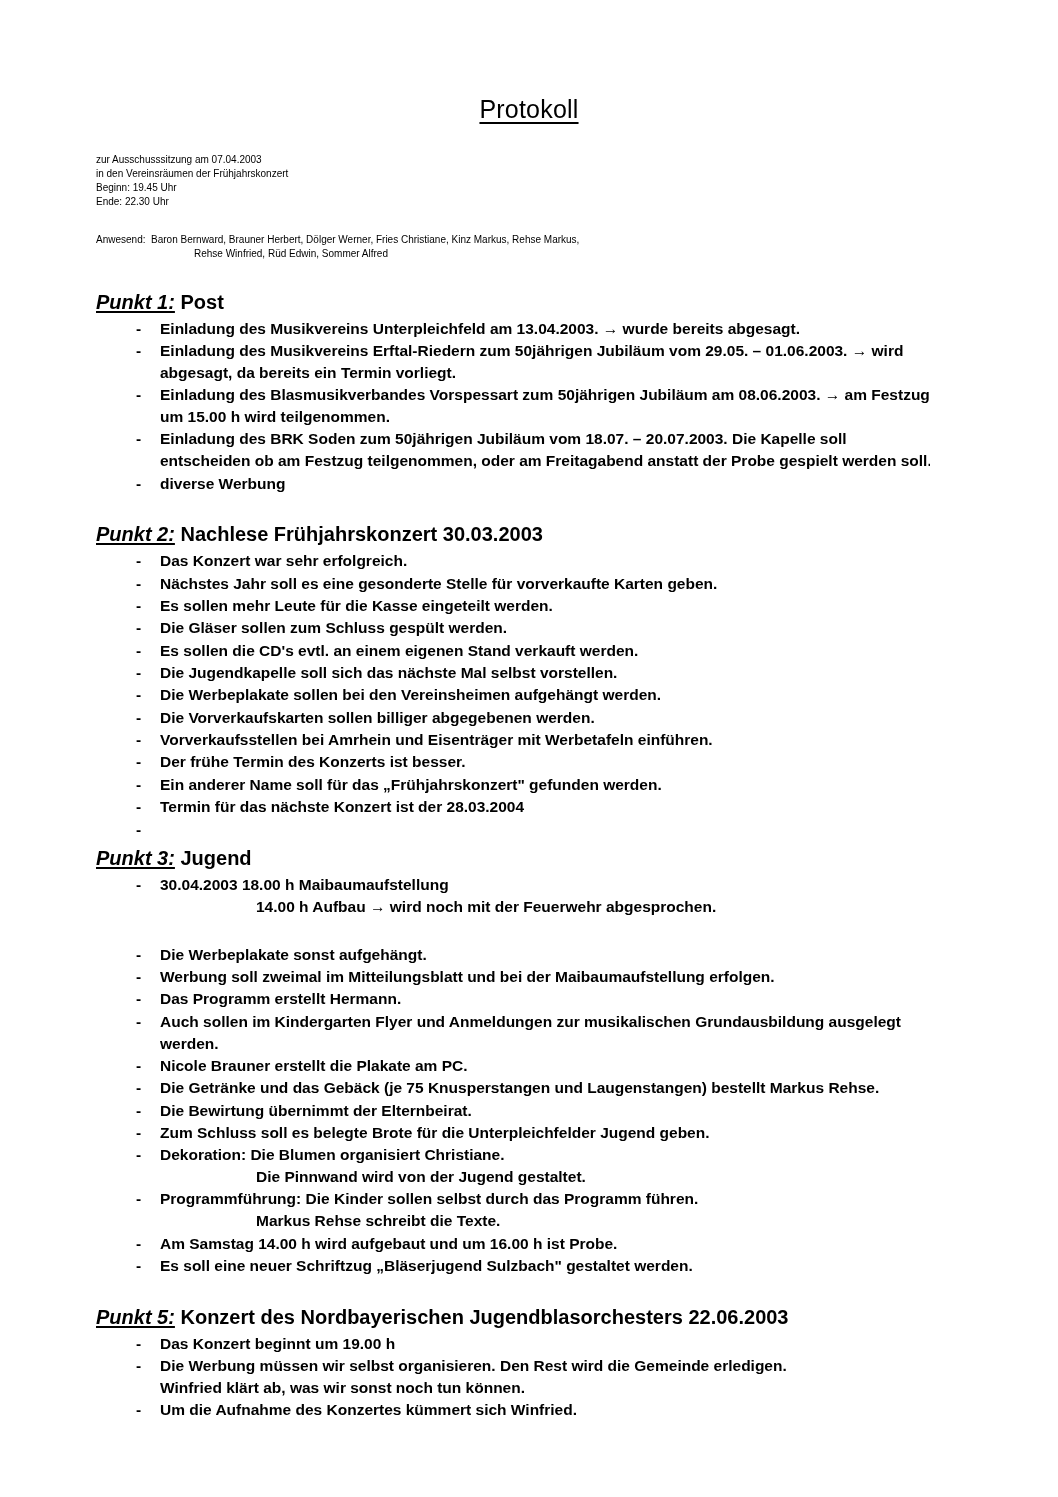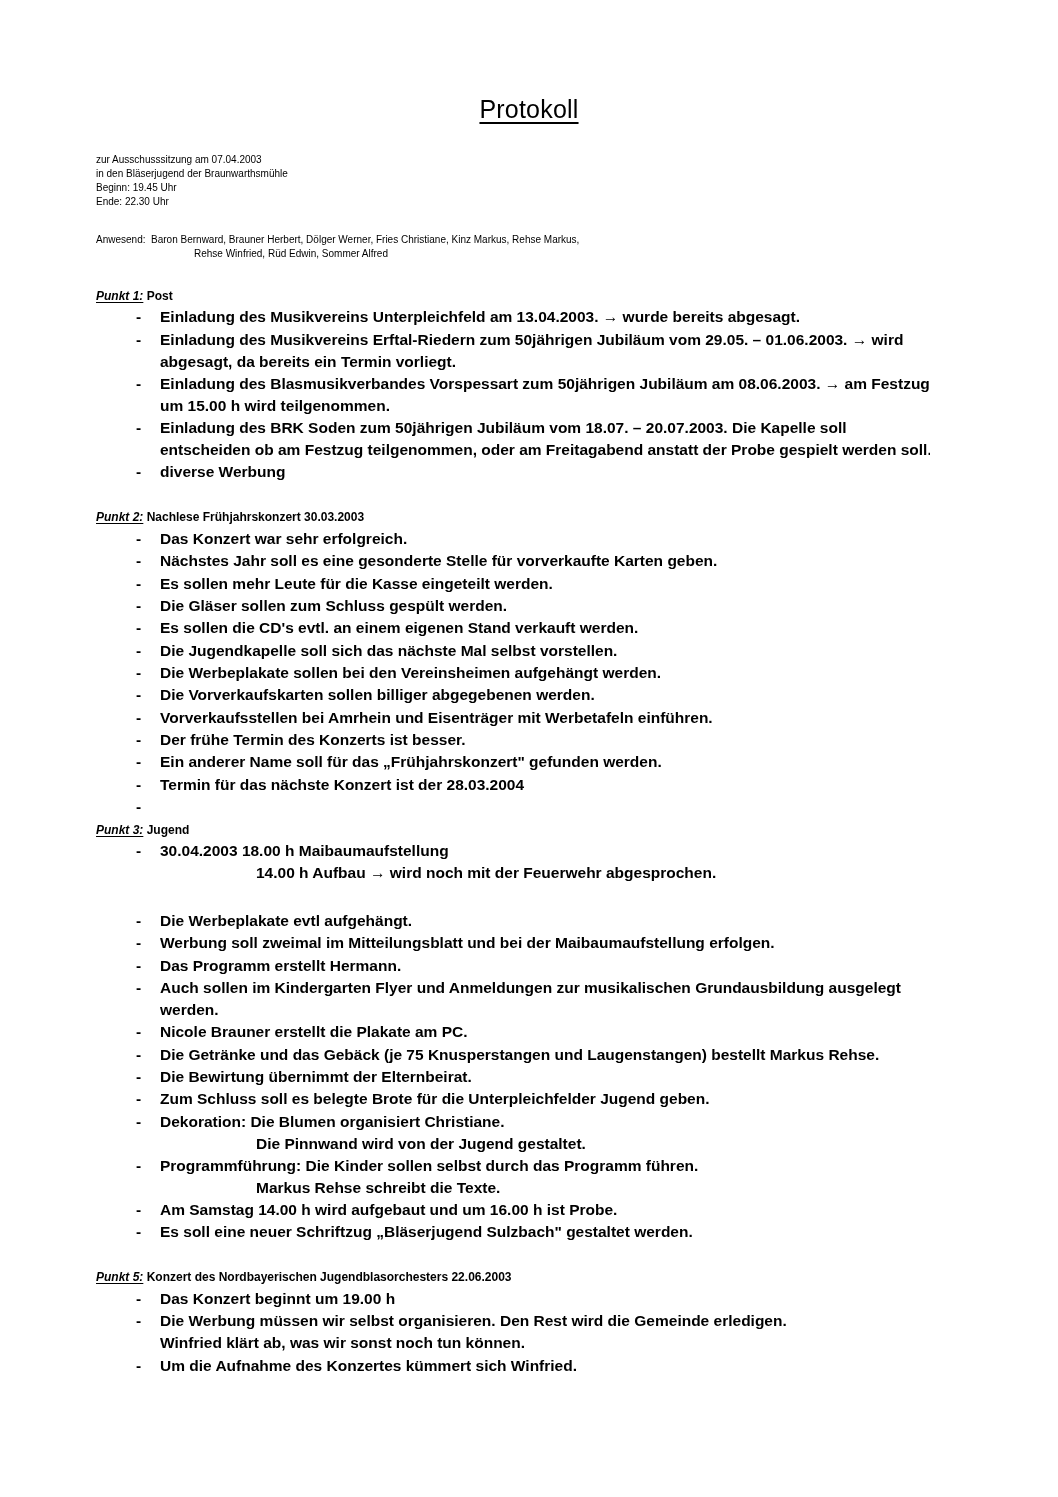--- a/index.html
+++ b/index.html
@@ -61,21 +61,21 @@
   .attendees .att-line2 {
     padding-left: 98px;
     white-space: nowrap;
   }
 
   .section {
     margin-top: 26px;
   }
 
   .sec-head {
-    font-size: 12px;
+    font-size: 20px;
     line-height: 1.4;
     font-weight: bold;
     margin-bottom: 2px;
   }
   .sec-head .punkt {
     font-style: italic;
     text-decoration: underline;
     text-underline-offset: 2px;
   }
   .sec-head .sec-title {
@@ -113,21 +113,21 @@
 </head>
 <body>
 
 <div class="page">
   <div class="sheet">
 
     <h1 class="doc-title"><span>Protokoll</span></h1>
 
     <div class="meta">
       <div>zur Ausschusssitzung am 07.04.2003</div>
-      <div>in den Bläserjugend der Braunwarthsmühle</div>
+      <div>in den Vereinsräumen der Frühjahrskonzert</div>
       <div>Beginn: 19.45 Uhr</div>
       <div>Ende: 22.30 Uhr</div>
     </div>
 
     <div class="attendees">
       <div class="att-line1"><span class="att-label">Anwesend:</span>&nbsp; <span>Baron Bernward, Brauner Herbert, Dölger Werner, Fries Christiane, Kinz Markus, Rehse Markus,</span></div>
       <div class="att-line2">Rehse Winfried, Rüd Edwin, Sommer Alfred</div>
     </div>
 
     <div id="sections-root">
@@ -160,21 +160,21 @@
           </ul>
         </div>
         <div class="section">
           <div class="sec-head"><span class="punkt">Punkt 3:</span> <span class="sec-title">Jugend</span></div>
           <ul class="items">
             <li><span class="dash">-</span><span>30.04.2003 18.00 h Maibaumaufstellung</span><span class="sub">14.00 h Aufbau → wird noch mit der Feuerwehr abgesprochen.</span></li>
           </ul>
         </div>
         <div class="section">
           <ul class="items">
-            <li><span class="dash">-</span><span>Die Werbeplakate evtl aufgehängt.</span></li>
+            <li><span class="dash">-</span><span>Die Werbeplakate sonst aufgehängt.</span></li>
             <li><span class="dash">-</span><span>Werbung soll zweimal im Mitteilungsblatt und bei der Maibaumaufstellung erfolgen.</span></li>
             <li><span class="dash">-</span><span>Das Programm erstellt Hermann.</span></li>
             <li><span class="dash">-</span><span>Auch sollen im Kindergarten Flyer und Anmeldungen zur musikalischen Grundausbildung ausgelegt werden.</span></li>
             <li><span class="dash">-</span><span>Nicole Brauner erstellt die Plakate am PC.</span></li>
             <li><span class="dash">-</span><span>Die Getränke und das Gebäck (je 75 Knusperstangen und Laugenstangen) bestellt Markus Rehse.</span></li>
             <li><span class="dash">-</span><span>Die Bewirtung übernimmt der Elternbeirat.</span></li>
             <li><span class="dash">-</span><span>Zum Schluss soll es belegte Brote für die Unterpleichfelder Jugend geben.</span></li>
             <li><span class="dash">-</span><span>Dekoration: Die Blumen organisiert Christiane.</span><span class="sub">Die Pinnwand wird von der Jugend gestaltet.</span></li>
             <li><span class="dash">-</span><span>Programmführung: Die Kinder sollen selbst durch das Programm führen.</span><span class="sub">Markus Rehse schreibt die Texte.</span></li>
             <li><span class="dash">-</span><span>Am Samstag 14.00 h wird aufgebaut und um 16.00 h ist Probe.</span></li>

